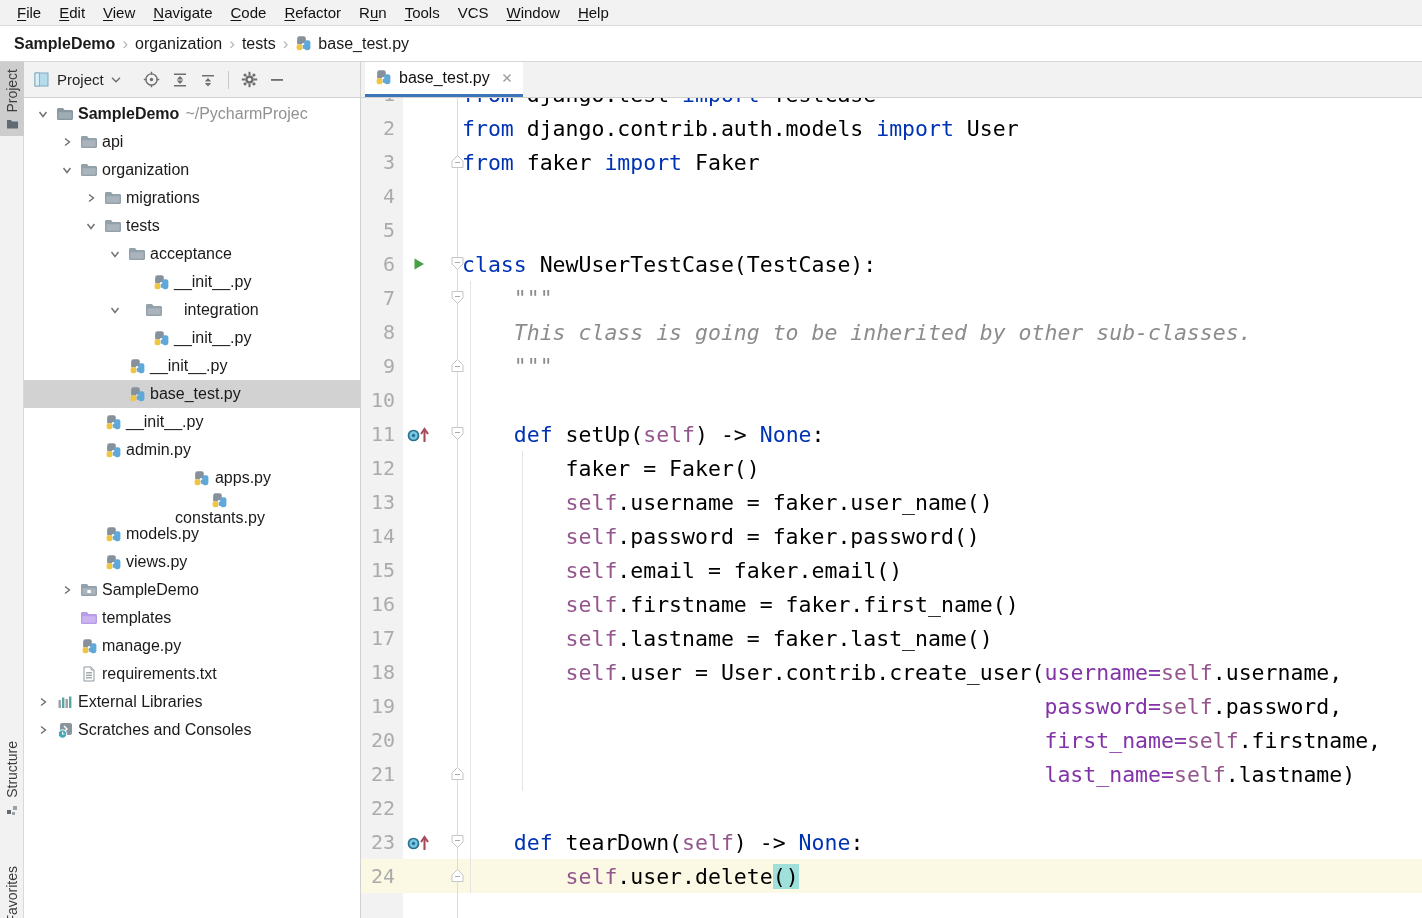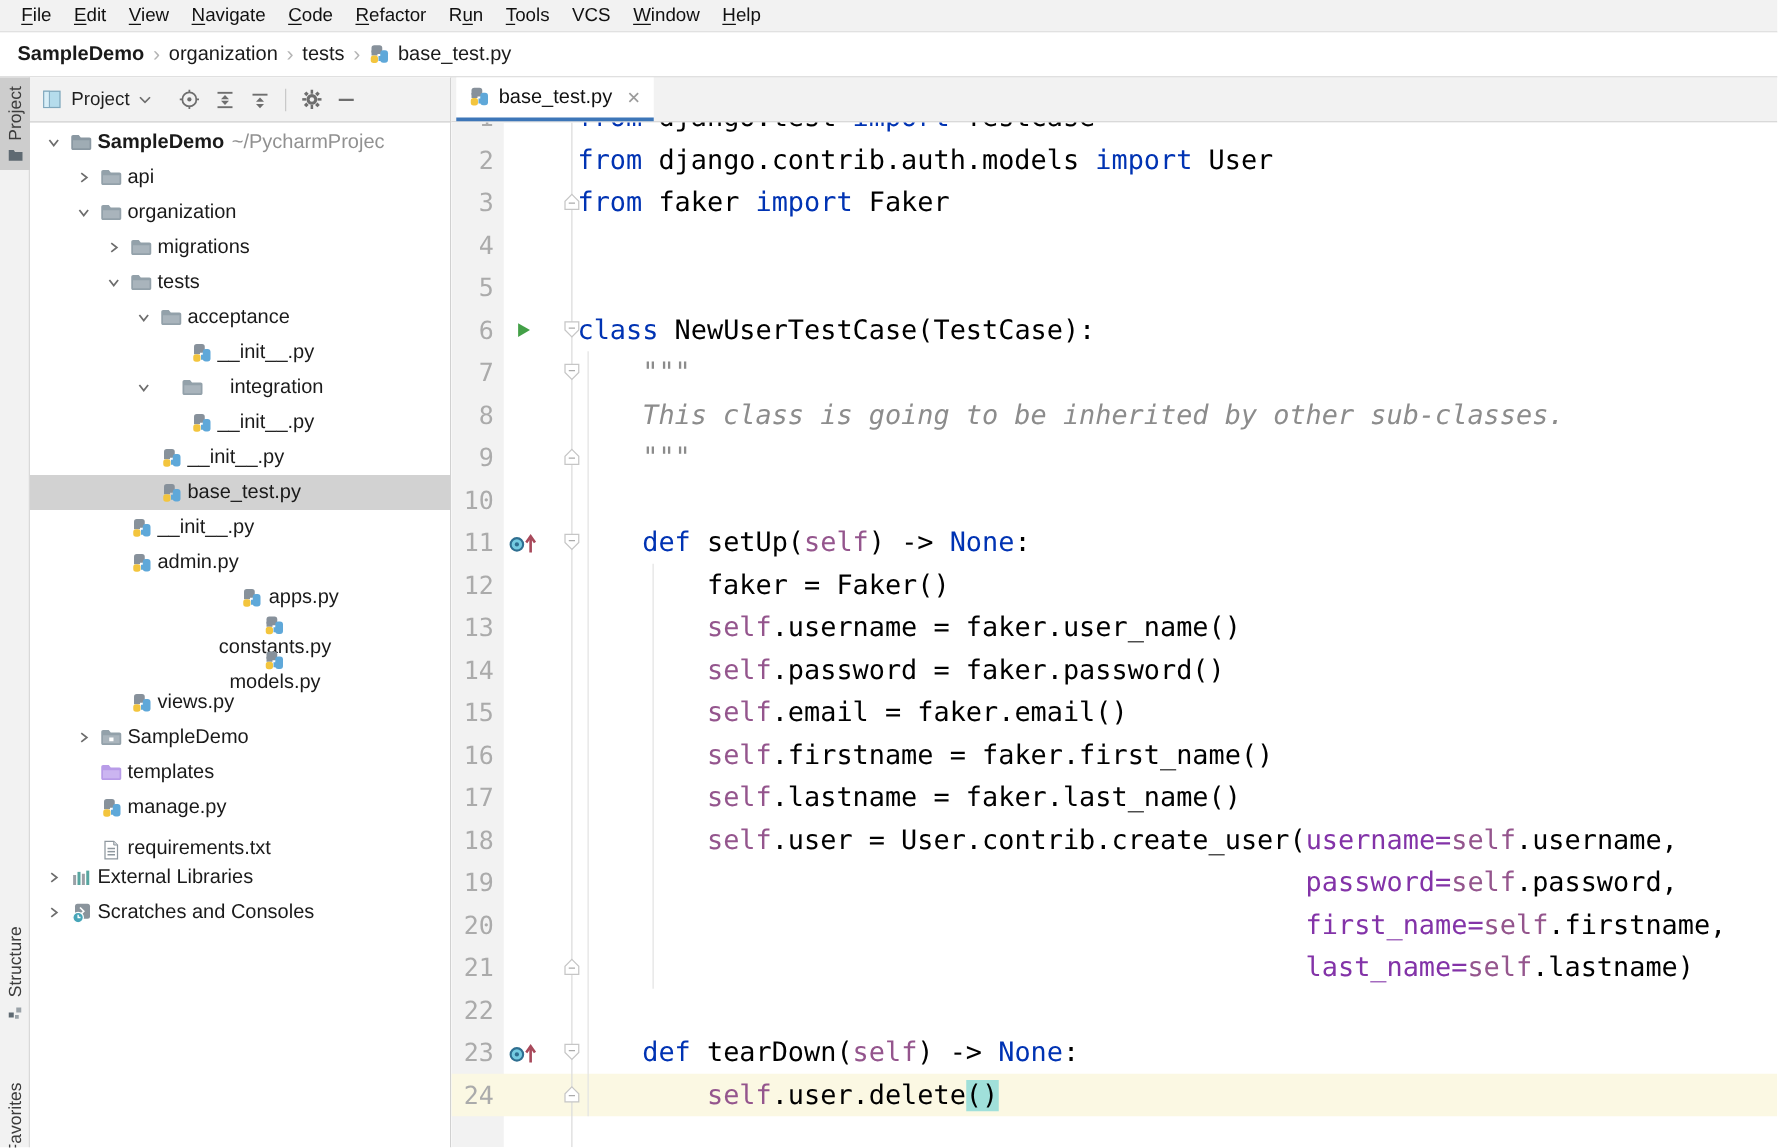--- a/index.html
+++ b/index.html
@@ -453,21 +453,21 @@
                 <rect x="2.2" y="1.2" width="8.6" height="7" rx="2.2" fill="#87919b"></rect>
                 <rect x="2.2" y="5.4" width="4.8" height="4" fill="#87919b"></rect>
                 <rect x="1.6" y="9.3" width="5.8" height="6" rx="2.2" fill="#f3c53e"></rect>
                 <rect x="9.2" y="5.2" width="6.2" height="10" rx="2.4" fill="#5fa8d9"></rect>
                 <rect x="7.8" y="9.8" width="4" height="4" fill="#5fa8d9"></rect>
               </svg>
             </span>
           </span>
           <span class="tw-label">constants.py</span>
         </div>
-        <div class="tree-row" style="padding-left: 56px; flex-direction: column;">
+        <div class="tree-row" style="padding-left: 56px;">
           <span class="tw-chevron"></span>
           <span class="tw-icon">
             <span>
               <svg width="17" height="17" viewBox="0 0 17 17">
                 <rect x="2.2" y="1.2" width="8.6" height="7" rx="2.2" fill="#87919b"></rect>
                 <rect x="2.2" y="5.4" width="4.8" height="4" fill="#87919b"></rect>
                 <rect x="1.6" y="9.3" width="5.8" height="6" rx="2.2" fill="#f3c53e"></rect>
                 <rect x="9.2" y="5.2" width="6.2" height="10" rx="2.4" fill="#5fa8d9"></rect>
                 <rect x="7.8" y="9.8" width="4" height="4" fill="#5fa8d9"></rect>
               </svg>
@@ -529,21 +529,21 @@
                 <rect x="2.2" y="1.2" width="8.6" height="7" rx="2.2" fill="#87919b"></rect>
                 <rect x="2.2" y="5.4" width="4.8" height="4" fill="#87919b"></rect>
                 <rect x="1.6" y="9.3" width="5.8" height="6" rx="2.2" fill="#f3c53e"></rect>
                 <rect x="9.2" y="5.2" width="6.2" height="10" rx="2.4" fill="#5fa8d9"></rect>
                 <rect x="7.8" y="9.8" width="4" height="4" fill="#5fa8d9"></rect>
               </svg>
             </span>
           </span>
           <span class="tw-label">manage.py</span>
         </div>
-        <div class="tree-row" style="padding-left: 32px; align-items: flex-end;">
+        <div class="tree-row" style="padding-left: 32px;">
           <span class="tw-chevron"></span>
           <span class="tw-icon">
             <span>
               <svg width="14" height="16" viewBox="0 0 14 16">
                 <path d="M2 1H9L12 4V15H2Z" fill="#ffffff" stroke="#8e979e"></path>
                 <path d="M9 1V4H12" fill="#d6dadd" stroke="#8e979e" stroke-width="0.8"></path>
                 <rect x="4" y="6.2" width="6" height="1.2" fill="#8e979e"></rect>
                 <rect x="4" y="8.7" width="6" height="1.2" fill="#8e979e"></rect>
                 <rect x="4" y="11.2" width="6" height="1.2" fill="#8e979e"></rect>
               </svg>

